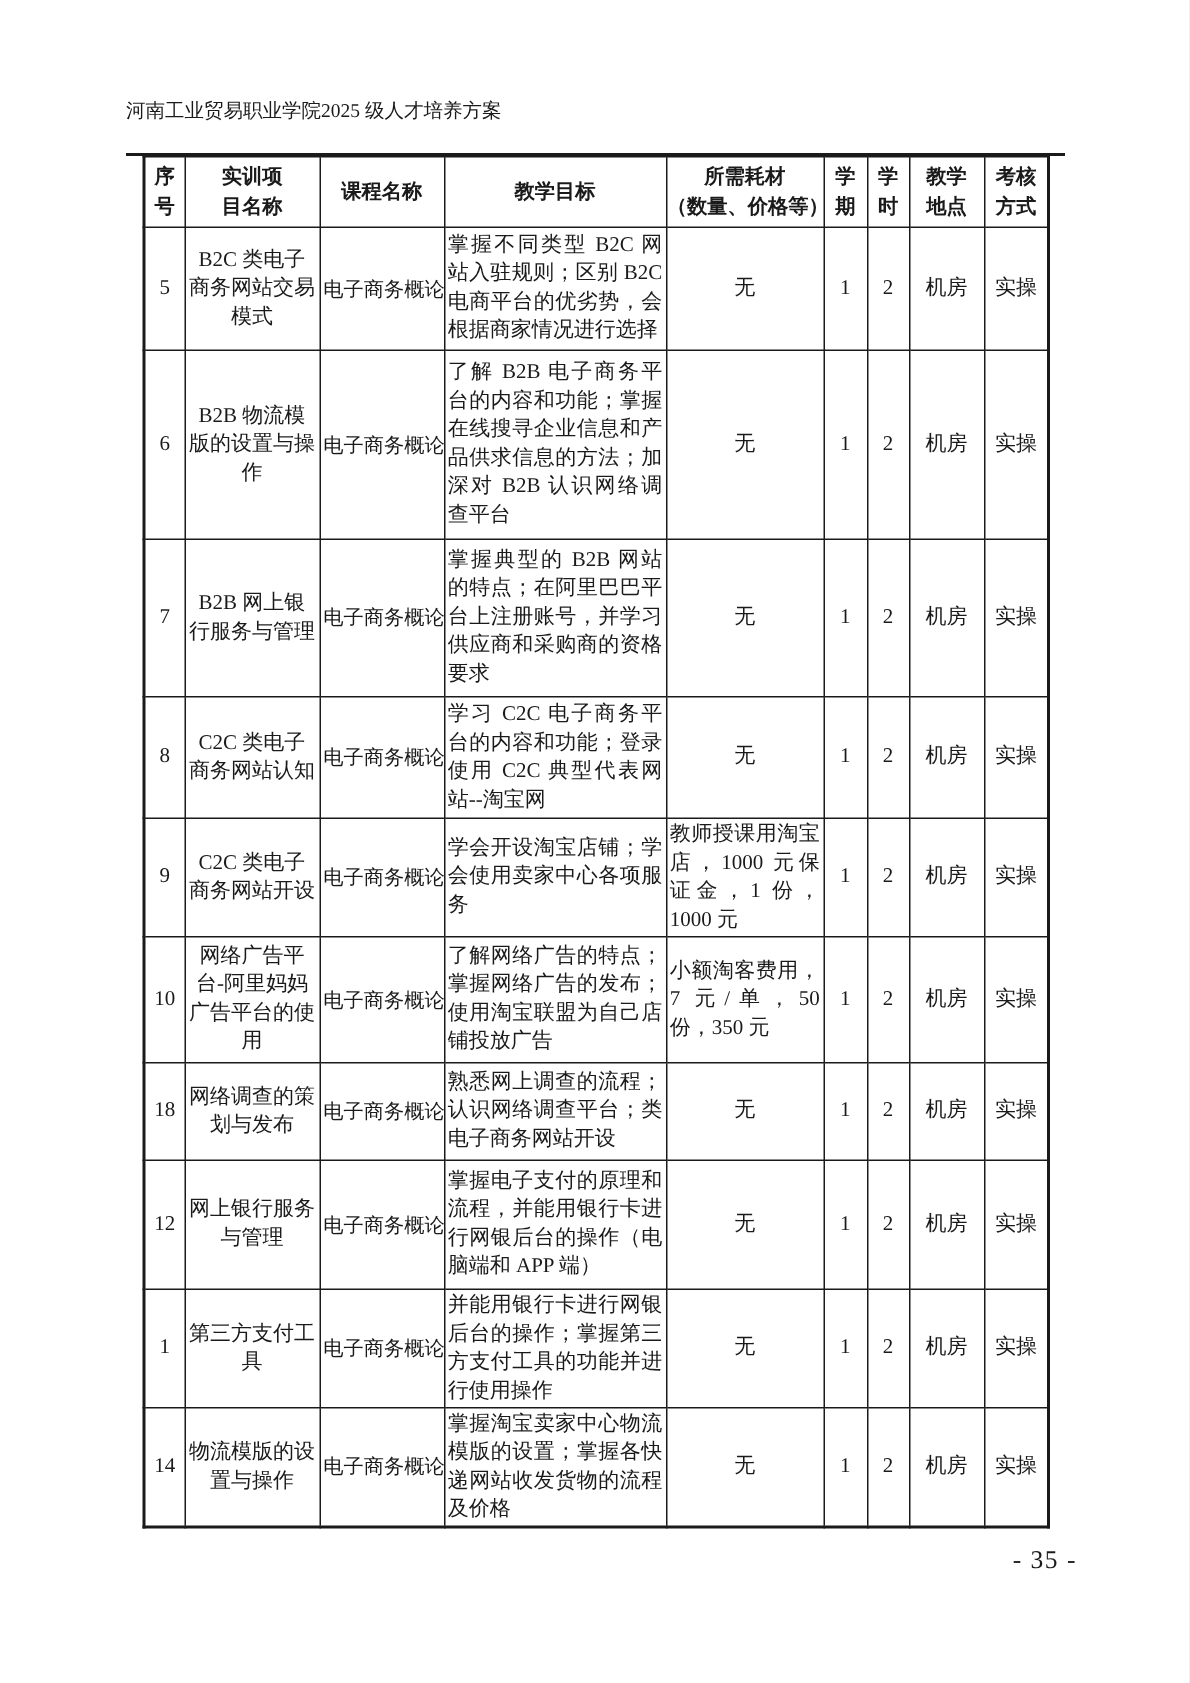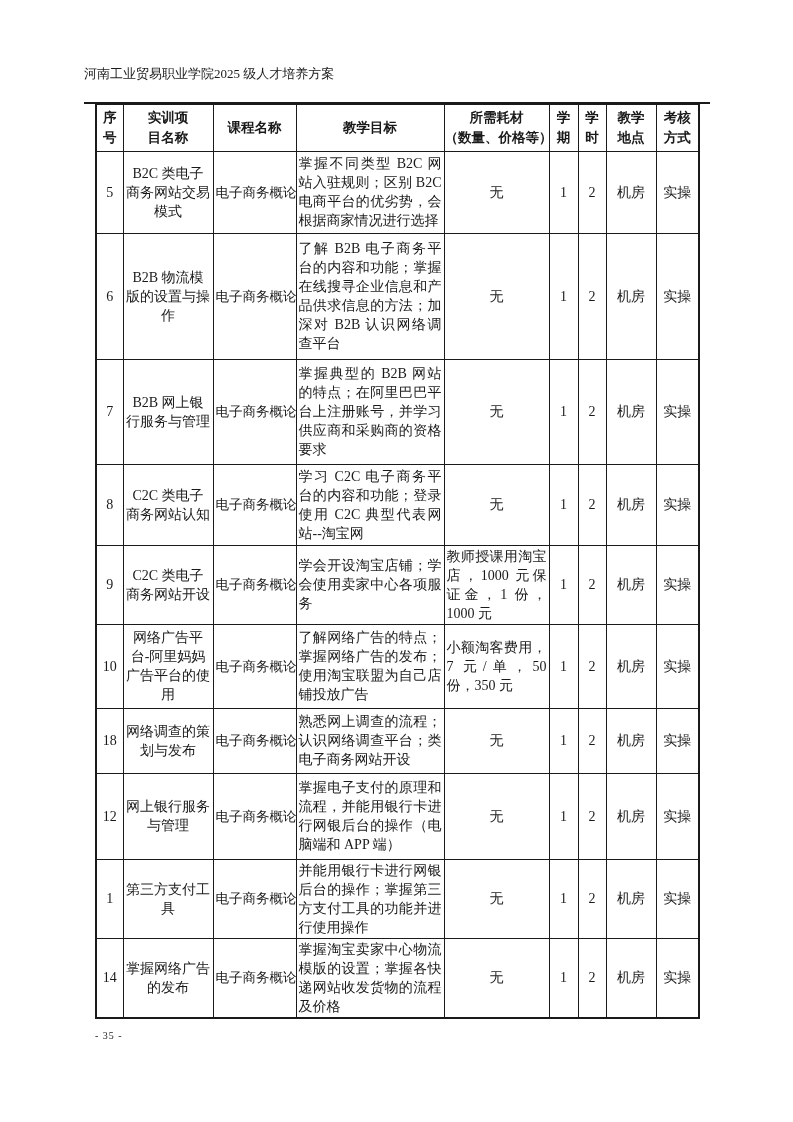--- a/index.html
+++ b/index.html
@@ -55,25 +55,25 @@
   }
   .c-num   { text-align: center; }
   .c-project { text-align: center; padding: 1px 2px; }
   .c-course { text-align: center; white-space: nowrap; font-size: 13.5px; padding: 1px 0; }
   .c-objective { text-align: justify; padding: 1px 3px; font-family: Liberation Serif, serif; }
   .c-materials { text-align: justify; padding: 1px 3px; }
   .c-materials.center { text-align: center; }
   .c-sem, .c-hours, .c-loc, .c-assess { text-align: center; }
   .page-number {
     position: absolute;
-    left: 95px;
+    left: 110px;
     top: 1030px;
     width: 608px;
-    text-align: left;
-    font-size: 10px;
+    text-align: right;
+    font-size: 17px;
     letter-spacing: 1px;
   }
 </style>
 </head>
 <body>
 
 <div class="page">
 
   <div class="doc-header">
     <span>河南工业贸易职业学院</span>
@@ -207,21 +207,21 @@
         <td class="c-course">电子商务概论</td>
         <td class="c-objective">并能用银行卡进行网银后台的操作；掌握第三方支付工具的功能并进行使用操作</td>
         <td class="c-materials center">无</td>
         <td class="c-sem">1</td>
         <td class="c-hours">2</td>
         <td class="c-loc">机房</td>
         <td class="c-assess">实操</td>
       </tr>
       <tr style="height:73px">
         <td class="c-num">14</td>
-        <td class="c-project">掌握网络广告的发布</td>
+        <td class="c-project">物流模版的设置与操作</td>
         <td class="c-course">电子商务概论</td>
         <td class="c-objective">掌握淘宝卖家中心物流模版的设置；掌握各快递网站收发货物的流程及价格</td>
         <td class="c-materials center">无</td>
         <td class="c-sem">1</td>
         <td class="c-hours">2</td>
         <td class="c-loc">机房</td>
         <td class="c-assess">实操</td>
       </tr>
     </tbody>
   </table>

